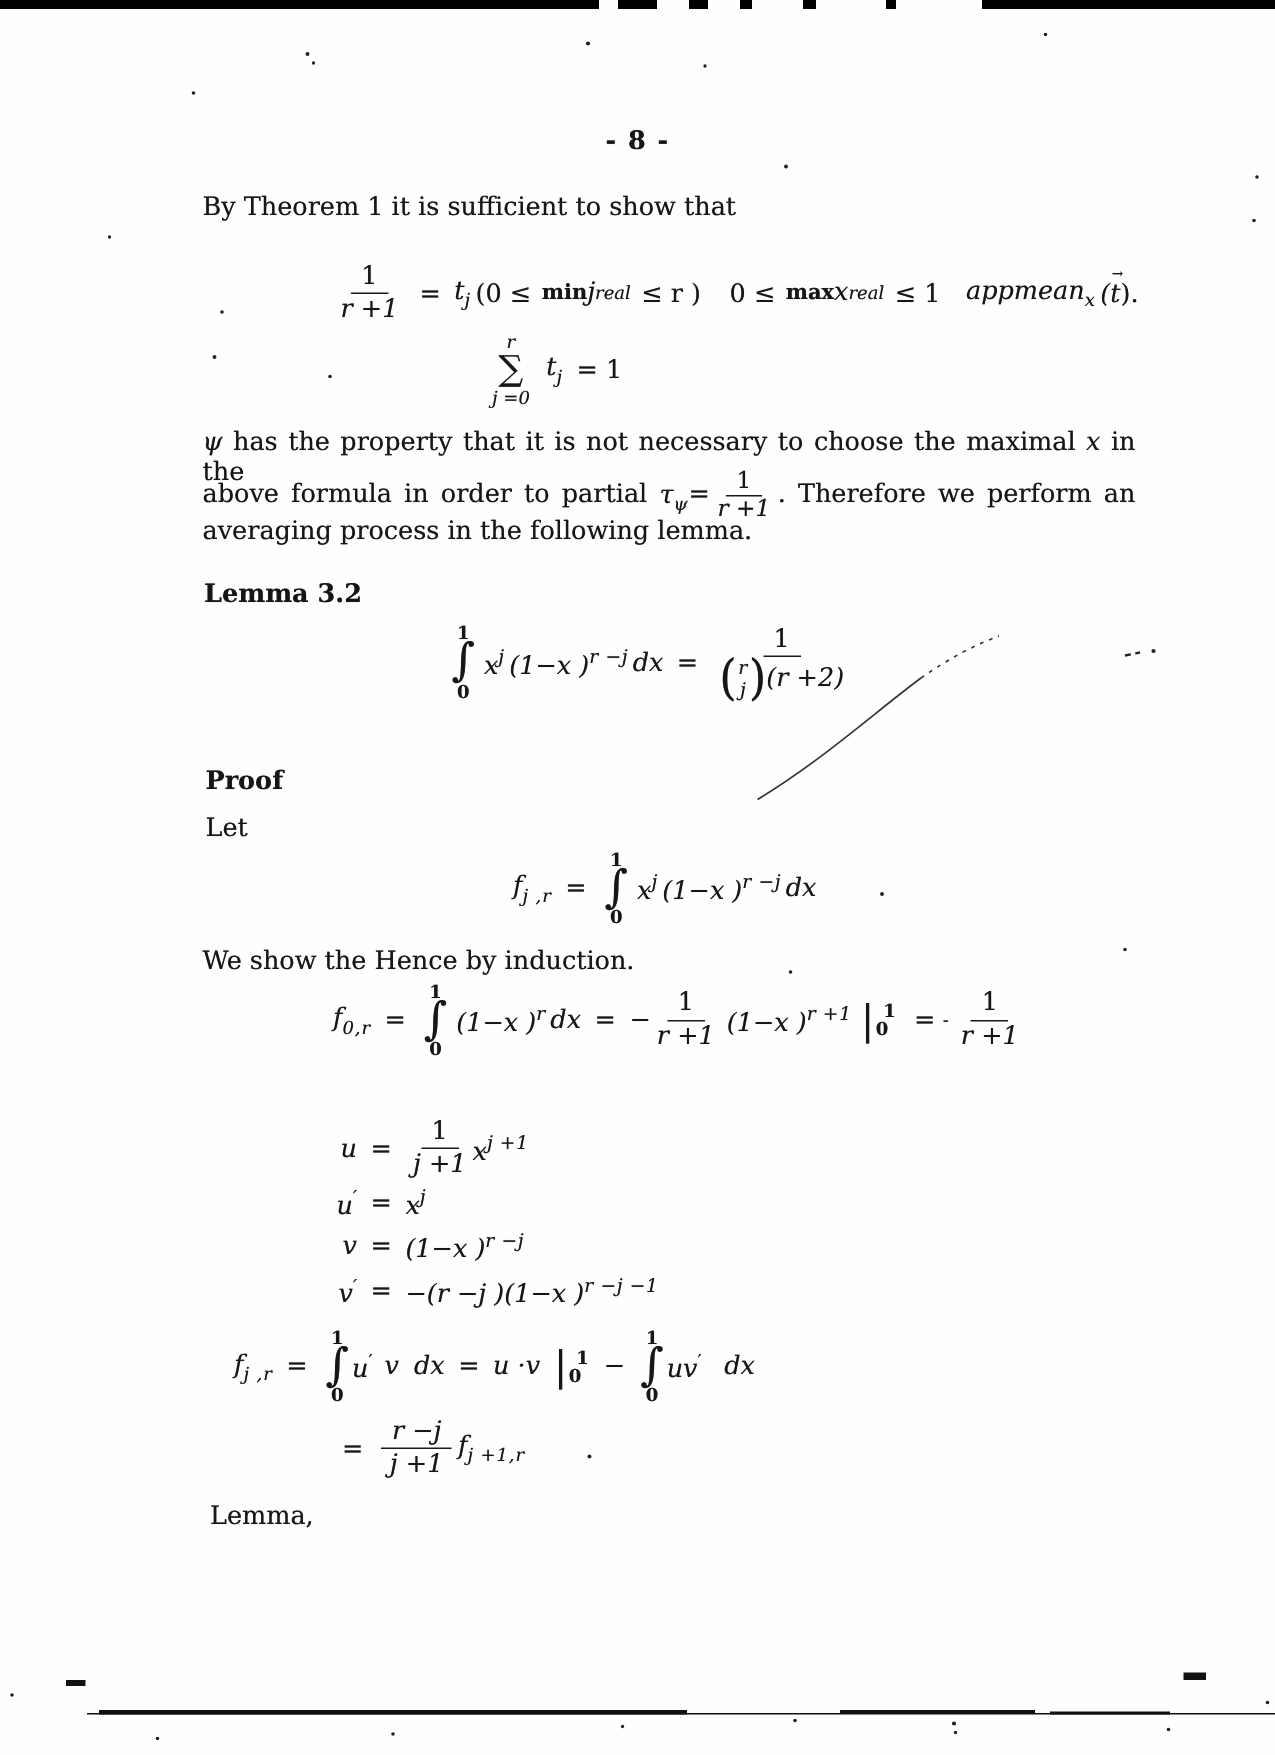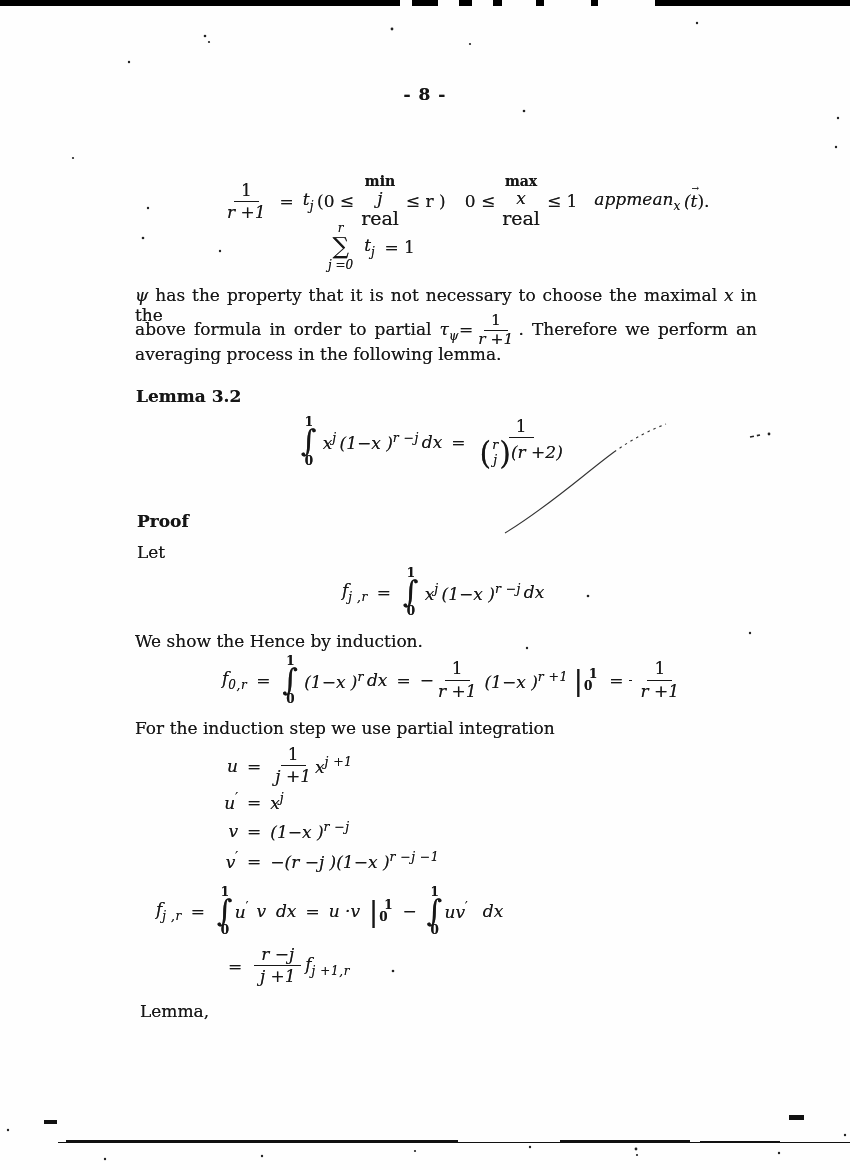--- a/index.html
+++ b/index.html
@@ -21,24 +21,24 @@
   .frac{display:inline-flex;flex-direction:column;align-items:center;vertical-align:middle;margin:0 3px;line-height:1.25;}
   .frac .fn{display:block;padding:0 7px;border-bottom:1.7px solid #161616;text-align:center;}
   .frac .fd{display:flex;align-items:center;justify-content:center;padding:0 2px;}
   .frac.sm{font-size:15.5px;line-height:1.15;}
   .dint{display:inline-flex;flex-direction:column;align-items:center;line-height:1;margin:0 3px;}
   .dint .lm{font-size:12px;font-weight:bold;font-style:normal;}
   .dint .sg{font-size:30px;line-height:0.88;margin:0;}
   .dsum{display:inline-flex;flex-direction:column;align-items:center;line-height:1;margin-right:8px;}
   .dsum .lm{font-size:12px;font-style:italic;}
   .dsum .sg{font-size:23px;line-height:1;margin:1px 0;}
-  .st3{display:inline-flex;flex-direction:column;align-items:center;line-height:1.1;margin:0 4px;}
+  .st3{display:inline-flex;flex-direction:row;align-items:center;line-height:1.1;margin:0 4px;}
   .st3 .t{font-size:14px;font-weight:bold;}
   .st3 .m{font-size:17px;font-style:italic;}
-  .st3 .b{font-size:19px;}
+  .st3 .b{font-size:12px;font-style:italic;}
   .evb{display:inline-flex;align-items:center;margin:0 3px;}
   .evb .bar{font-size:27px;line-height:1;}
   .evb .lims{display:inline-flex;flex-direction:column;line-height:1.05;font-size:12px;font-weight:bold;margin-left:1px;}
   .evb .lims .tt{margin-left:5px;}
   .bigp{font-size:30px;line-height:0.85;transform:scaleY(1.08);}
   .bcol{display:inline-flex;flex-direction:column;align-items:center;font-size:12.5px;font-style:italic;line-height:1.15;margin:0 1px;}
   .lhs{display:inline-block;width:30px;text-align:right;font-style:italic;}
   .jline{position:absolute;left:135px;width:622px;text-align:justify;font-size:17px;line-height:20px;}
   .jline::after{content:"";display:inline-block;width:100%;}
   .vec{position:relative;display:inline-block;font-style:italic;}
@@ -53,20 +53,21 @@
 </style>
 </head>
 <body>
 
 <div class="page">
 
   <div class="edge-top"></div>
 
   <div class="pageno">- 8 -</div>
 
+  <div class="txt" style="left:135px;top:128px">By Theorem 1 it is sufficient to show that</div>
 
   <div class="eq" style="left:222px;top:174px">
     <span class="frac">
       <span class="fn">1</span>
       <span class="fd mi">r +1</span>
     </span>
     <span class="eqs">=</span>
     <span class="grp"><span class="mi">t</span><span class="sb">j</span></span>
     <span>(0 ≤</span>
     <span class="st3">
@@ -166,21 +167,20 @@
       <span class="lims"><span class="tt">1</span><span>0</span></span>
     </span>
     <span class="eqs" style="margin-right:2px">=</span>
     <span class="raised">-</span>
     <span class="frac">
       <span class="fn">1</span>
       <span class="fd mi">r +1</span>
     </span>
   </div>
 
-  <div class="txt" style="left:135px;top:718px">For the induction step we use partial integration</div>
 
   <div class="eq" style="left:208px;top:744px">
     <span class="lhs">u</span>
     <span class="eqs">=</span>
     <span class="frac">
       <span class="fn">1</span>
       <span class="fd mi">j +1</span>
     </span>
     <span class="grp" style="margin-left:-4px"><span class="mi">x</span><span class="sp">j +1</span></span>
   </div>

